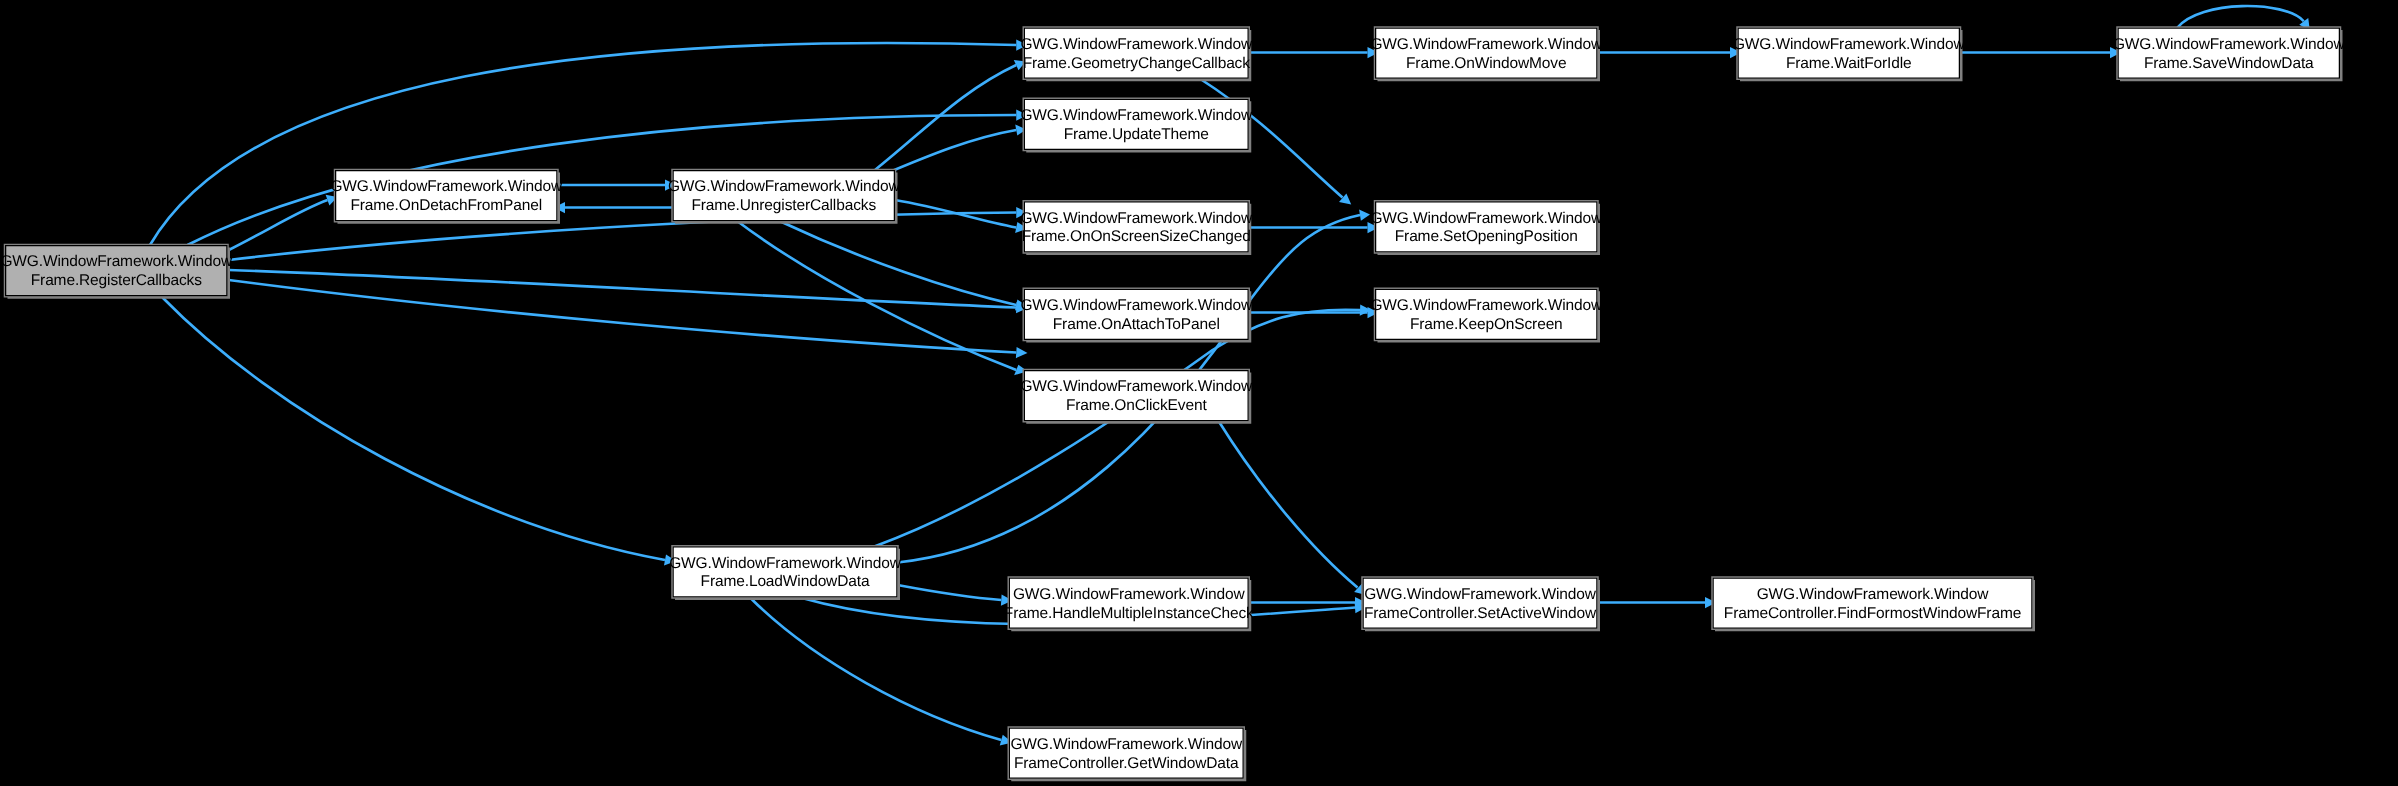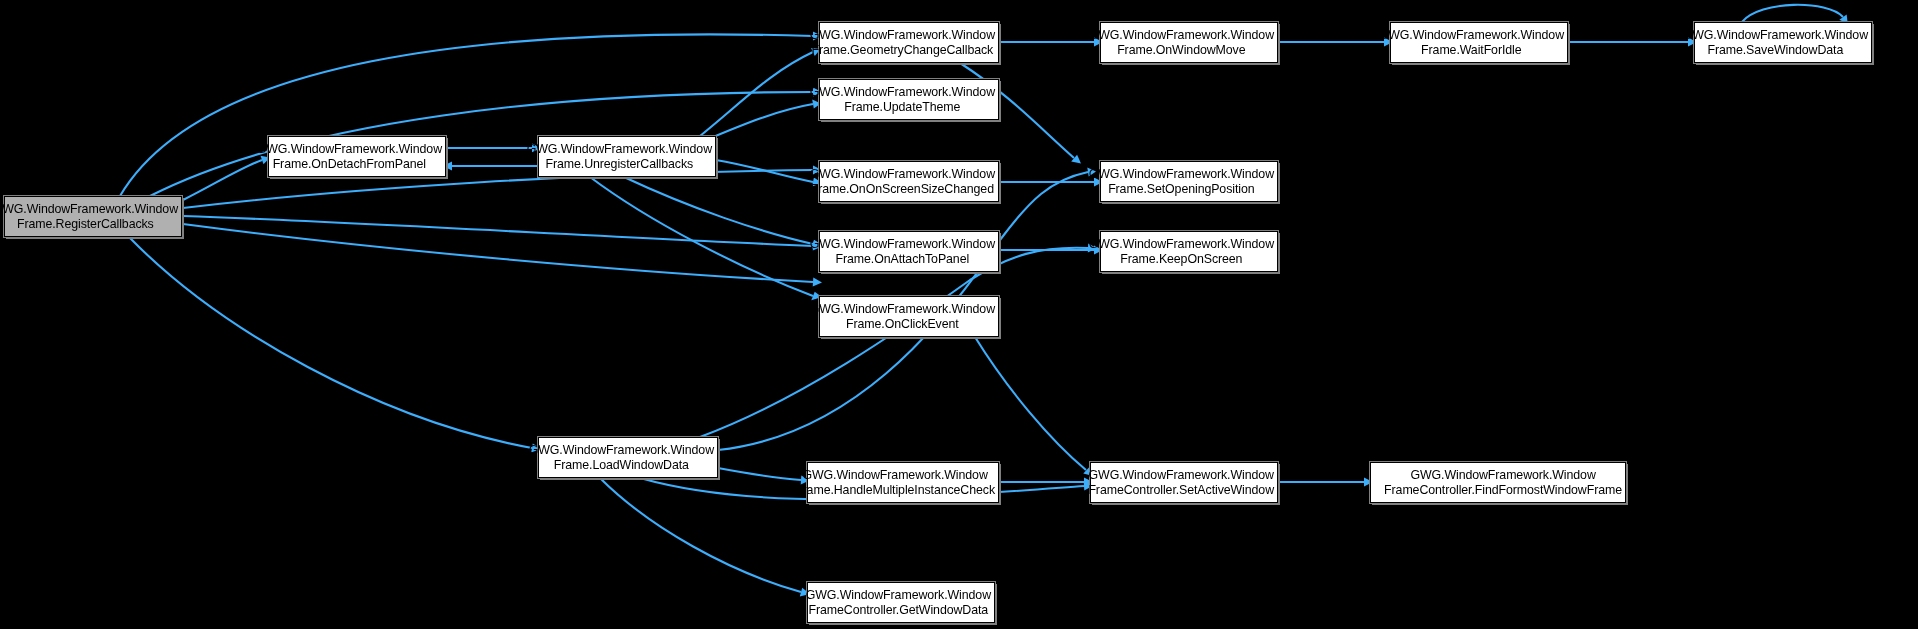--- a/index.html
+++ b/index.html
@@ -1,21 +1,21 @@
 <!DOCTYPE html>
 <html><head>
 <meta charset="utf-8">
 <style>
   html,body{margin:0;padding:0;background:#000;}
   #canvas{position:relative;width:1918px;height:629px;background:#000;
           font-family:"Liberation Sans","DejaVu Sans",sans-serif;overflow:hidden;}
   .node{position:absolute;box-sizing:border-box;background:#ffffff;
         border:1px solid #000000;
         box-shadow:2px 2px 0 0 #808080, 0 0 0 1px #808080;
-        display:flex;align-items:center;justify-content:flex-end;
+        display:flex;align-items:center;justify-content:center;
         text-align:center;color:#000;font-size:12.4px;line-height:15px;
         letter-spacing:-0.1px;padding:1px 3px;}
   .node.current{background:#b0b0b0;}
   .node span{display:block;white-space:pre-line;}
   svg.edges{position:absolute;left:0;top:0;width:1918px;height:629px;
             pointer-events:none;overflow:visible;}
   svg.edges path{fill:none;stroke:#3daefc;stroke-width:2.1px;}
   svg.edges polygon{fill:#3daefc;stroke:none;}
 </style>
 </head>

